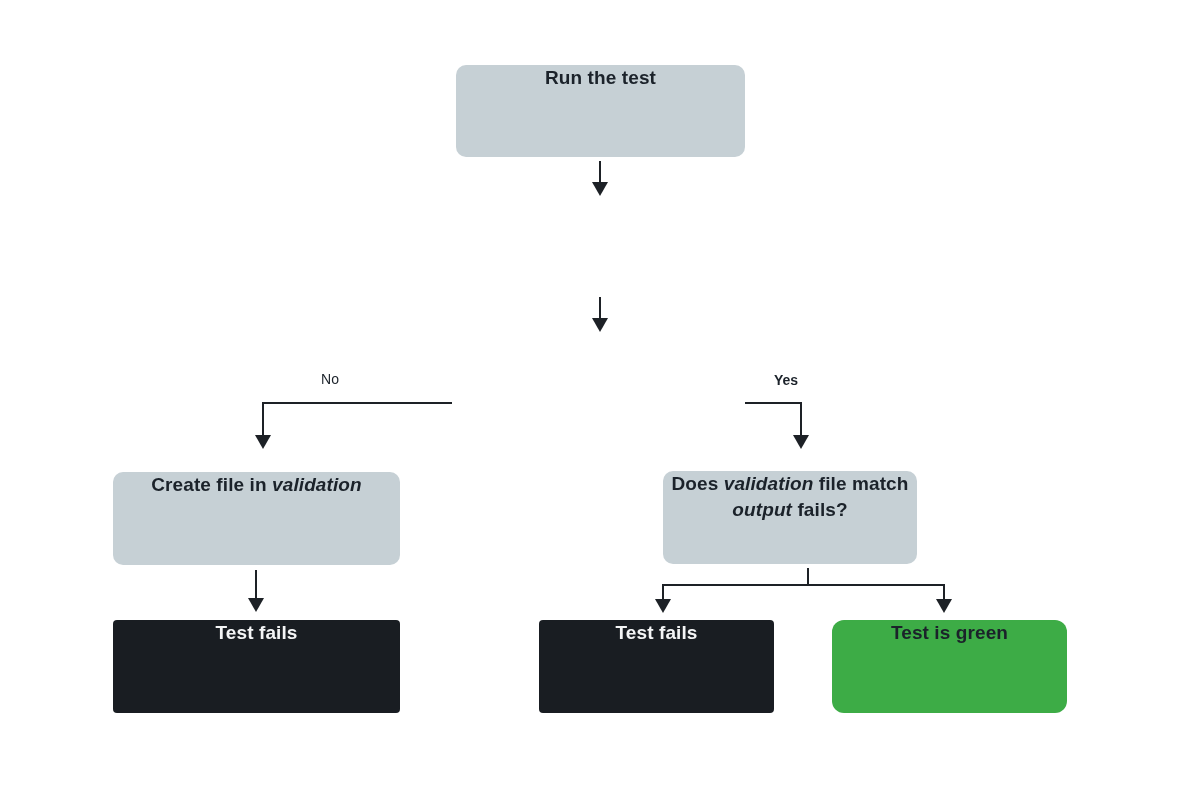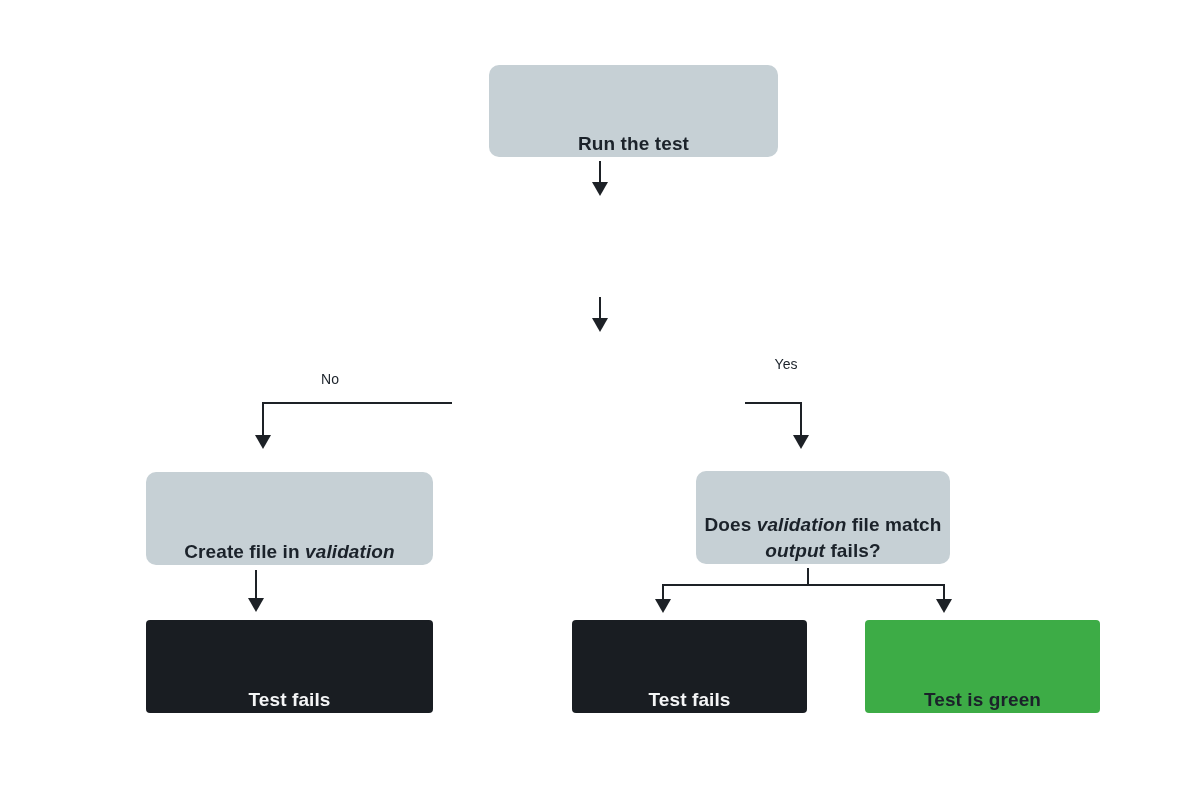--- a/index.html
+++ b/index.html
@@ -21,33 +21,32 @@
     width: 1200px;
     height: 800px;
     background: var(--canvas-bg);
     font-family: "Liberation Sans", sans-serif;
     color: var(--text-dark);
     overflow: hidden;
   }
   .node {
     position: absolute;
     display: flex;
-    align-items: flex-end;
+    align-items: flex-start;
     justify-content: center;
     text-align: center;
     border-radius: 10px;
     font-size: 19px;
     font-weight: 600;
     line-height: 1.38;
     letter-spacing: 0.1px;
-    margin-left: 33px;
   }
   .node.gray  { background: var(--box-gray);  color: var(--text-dark); }
   .node.dark  { background: var(--box-dark);  color: var(--text-light); border-radius: 4px; }
-  .node.green { background: var(--box-green); color: var(--text-dark); border-radius: 4px; }
+  .node.green { background: var(--box-green); color: var(--text-dark); border-radius: 12px; }
   .i { font-style: italic; }
   .line { position: absolute; background: var(--line); }
   .hline { height: 2px; }
   .vline { width: 2px; }
   .arrowhead {
     position: absolute;
     width: 0;
     height: 0;
     border-left: 8px solid transparent;
     border-right: 8px solid transparent;
@@ -78,21 +77,21 @@
 
   <div class="line vline" style="left:599px; top:297px; height:23px;"></div>
   <div class="arrowhead" style="left:592px; top:318px;"></div>
 
 
   <div class="edge-label" style="left:310px; top:371px; width:40px;">No</div>
   <div class="line hline" style="left:263px; top:402px; width:189px;"></div>
   <div class="line vline" style="left:262px; top:402px; height:34px;"></div>
   <div class="arrowhead" style="left:255px; top:435px;"></div>
 
-  <div class="edge-label" style="left:765px; top:356px; width:42px;">Yes</div>
+  <div class="edge-label" style="left:765px; top:372px; width:42px;font-weight:bold;">Yes</div>
   <div class="line hline" style="left:745px; top:402px; width:57px;"></div>
   <div class="line vline" style="left:800px; top:402px; height:34px;"></div>
   <div class="arrowhead" style="left:793px; top:435px;"></div>
 
   <div class="node gray" style="left:113px; top:472px; width:287px; height:93px;">
     <div>
       <span>Create file in </span><span class="i">validation</span>
     </div>
   </div>
 

